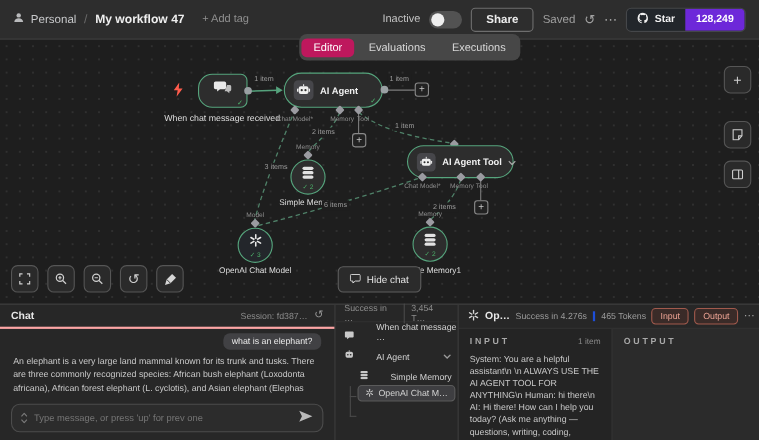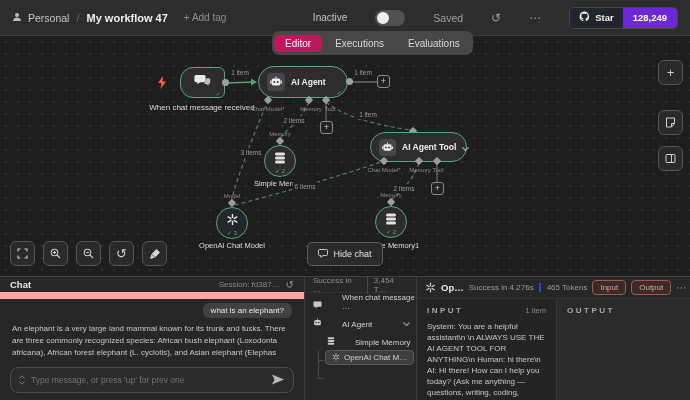--- a/index.html
+++ b/index.html
@@ -9,21 +9,21 @@
   *{box-sizing:border-box;margin:0;padding:0}
   body{background:#111;font-family:"Liberation Sans",sans-serif;}
   .app{position:relative;width:690px;height:400px;background:#1e1e1e;overflow:hidden;color:var(--txt)}
 
   
   .topbar{position:absolute;top:0;left:0;right:0;height:36px;background:#2d2d2d;border-bottom:1px solid #3e3e3e;display:flex;align-items:center;padding:0 12px;z-index:20}
   .topbar .proj{display:flex;align-items:center;gap:6px;font-size:10.5px;color:#c7c8ca}
   .topbar .sep{color:#6b6b6b;margin:0 7px;font-size:11px}
   .topbar .wf{font-size:11px;font-weight:bold;color:#efefef}
   .topbar .addtag{font-size:10px;color:#8f8f8f;margin-left:16px}
-  .topright{margin-left:auto;display:flex;align-items:center;gap:28px}
+  .topright{margin-left:auto;display:flex;align-items:center;gap:8px}
   .inactive-lbl{font-size:10px;color:#c3c3c3}
   .toggle{width:30px;height:16px;border-radius:8px;background:#525252;position:relative}
   .toggle .knob{position:absolute;left:2px;top:2px;width:12px;height:12px;border-radius:50%;background:#efefef}
   .share-btn{border:1px solid #6e6e6e;border-radius:4px;padding:4px 13px;font-size:10.5px;font-weight:bold;color:#ececec;background:transparent}
   .saved{font-size:10.5px;color:#a0a0a0}
   .glyphbtn{font-size:12px;color:#a0a0a0;line-height:12px}
   .star{display:flex;align-items:center;border:1px solid #45474a;border-radius:5px;overflow:hidden;height:22px}
   .star .left{display:flex;align-items:center;gap:5px;background:#22262b;padding:0 9px;height:100%;font-size:9.5px;font-weight:bold;color:#f0f0f0}
   .star .count{background:#6d28d9;height:100%;display:flex;align-items:center;padding:0 10px;font-size:9.5px;font-weight:bold;color:#fff}
 
@@ -49,21 +49,21 @@
   .ncheck{position:absolute;font-size:6.5px;color:var(--success);line-height:7px}
   .plusbox{position:absolute;width:13px;height:13px;border:1px solid #8a8a8a;border-radius:3px;color:#c8c8c8;font-size:9px;line-height:11px;text-align:center;background:#222}
   .bolt{position:absolute;left:157px;top:39px}
   .hidechat{position:absolute;left:307px;top:206px;width:76px;height:24px;border:1px solid #5e5e5e;border-radius:5px;background:#2b2b2b;display:flex;align-items:center;justify-content:center;gap:5px;font-size:9px;color:#e4e4e4}
   .ctrl-row{position:absolute;left:10px;top:205px;display:flex;gap:8px}
   .btn-sq{width:25px;height:25px;background:#2a2a2a;border:1px solid #565656;border-radius:6px;display:flex;align-items:center;justify-content:center;color:#cfcfcf}
   .right-ctrls .btn-sq{position:absolute;left:658px}
 
   
   .bottom{position:absolute;top:276px;left:0;width:690px;height:124px;background:var(--panel);border-top:1px solid #414141;display:flex;z-index:10}
-  .pheader{height:22px;display:flex;align-items:center;padding:0 10px;border-bottom:7px solid #fca5a5}
+  .pheader{height:22px;display:flex;align-items:center;padding:0 10px;border-bottom:2px solid #fca5a5}
   .ptitle{font-size:9.5px;font-weight:bold;color:#e6e6e6}
   .chatcol{width:305px;border-right:1px solid var(--line);position:relative}
   .session{margin-left:auto;font-size:8px;color:#8b8b8b}
   .chat-reset{margin-left:6px;font-size:10px;color:#9a9a9a;line-height:10px}
   .bubble{position:absolute;right:12px;top:26px;background:#414144;border-radius:6px;padding:3px 8px;font-size:8px;color:#eaeaea}
   .answer{position:absolute;left:12px;right:10px;top:46px;font-size:8px;line-height:11.8px;color:#c9c9c9}
   .chat-input{position:absolute;left:10px;right:10px;bottom:7px;height:26px;border:1px solid #4c4c4c;border-radius:8px;background:#2c2c2c;display:flex;align-items:center;padding:0 8px;gap:6px}
   .chat-input input{flex:1;background:transparent;border:none;outline:none;font-size:8.5px;color:#d0d0d0;font-family:inherit}
   .chat-input input::placeholder{color:#757575}
   .chev-col{display:flex;flex-direction:column;gap:2px}
@@ -105,39 +105,40 @@
       <span>Personal</span>
     </div>
     <span class="sep">/</span>
     <span class="wf">My workflow 47</span>
     <span class="addtag">+ Add tag</span>
     <div class="topright">
       <span class="inactive-lbl">Inactive</span>
       <div class="toggle">
           <div class="knob"></div>
         </div>
+      <button class="share-btn">Share</button>
       <span class="saved">Saved</span>
       <span class="glyphbtn">↺</span>
       <span class="glyphbtn">⋯</span>
       <div class="star">
         <span class="left">
           <span><svg width="11" height="11" viewBox="0 0 12 12">
                 <path d="M6 .6a5.4 5.4 0 0 0-1.7 10.5c.3 0 .4-.1.4-.3v-1c-1.5.3-1.8-.7-1.8-.7-.3-.6-.6-.8-.6-.8-.5-.3 0-.3 0-.3.5 0 .8.5.8.5.5.8 1.3.6 1.6.4 0-.3.2-.6.3-.7-1.2-.1-2.5-.6-2.5-2.7 0-.6.2-1 .5-1.4 0-.2-.2-.7.1-1.4 0 0 .5-.1 1.5.5a5 5 0 0 1 2.8 0c1-.6 1.5-.5 1.5-.5.3.7.1 1.2.1 1.4.3.4.5.8.5 1.4 0 2.1-1.3 2.6-2.5 2.7.2.2.4.5.4 1v1.4c0 .2.1.3.4.3A5.4 5.4 0 0 0 6 .6z" fill="#f0f0f0"></path>
               </svg></span>
           <span>Star</span>
         </span>
         <span class="count">128,249</span>
       </div>
     </div>
   </div>
 
   <div class="tabstrip">
     <div class="tab active">Editor</div>
+    <div class="tab">Evaluations</div>
     <div class="tab">Executions</div>
-    <div class="tab">Evaluations</div>
   </div>
 
   <div class="canvas">
 
     <svg class="edges" width="690" height="240" viewBox="0 0 690 240">
       <path d="M226,47 L253,46" stroke="#55a27c" stroke-width="1.4" fill="none"></path>
       <polygon points="251,42.5 257,46 251,49.5" fill="#55a27c"></polygon>
       <path d="M350,46 L377,46" stroke="#7c7c7c" stroke-width="1.2" fill="none"></path>
       <path d="M326,66 L326,85" stroke="#7c7c7c" stroke-width="1" fill="none"></path>
       <path d="M437,127 L437,146" stroke="#7c7c7c" stroke-width="1" fill="none"></path>

